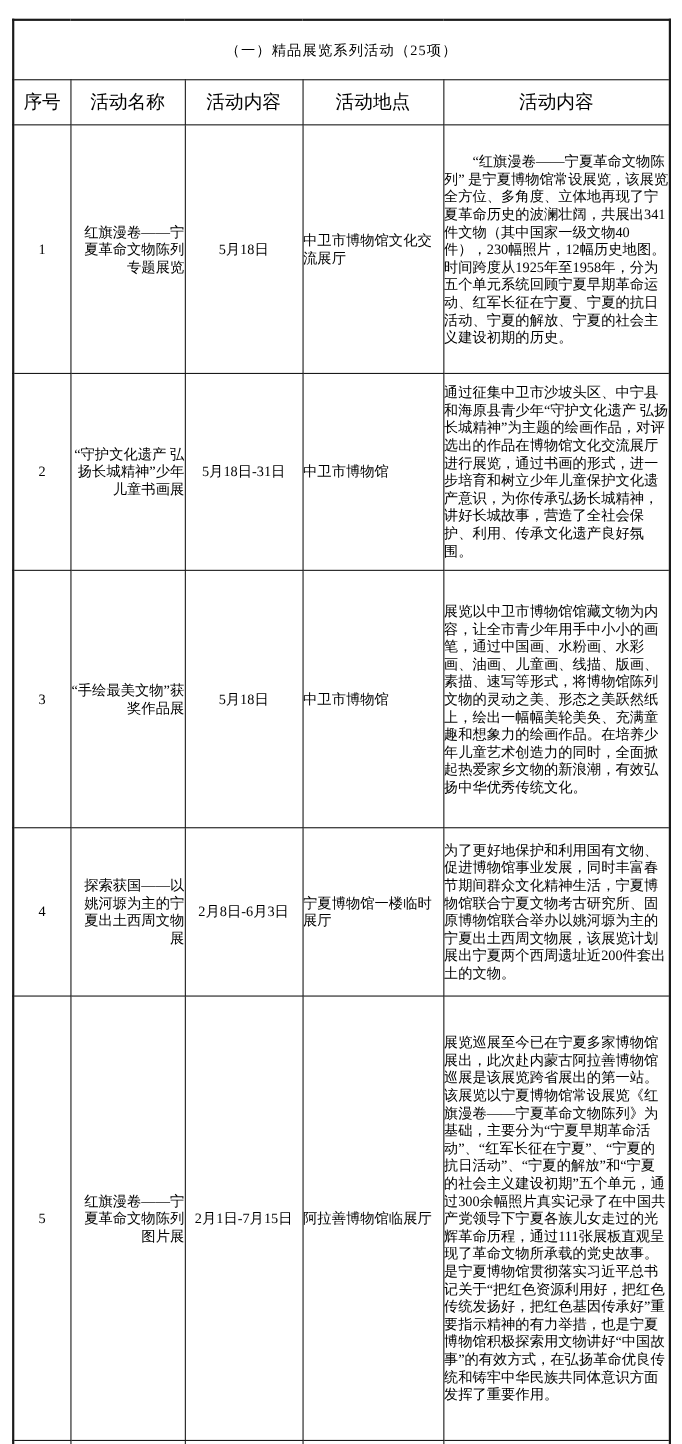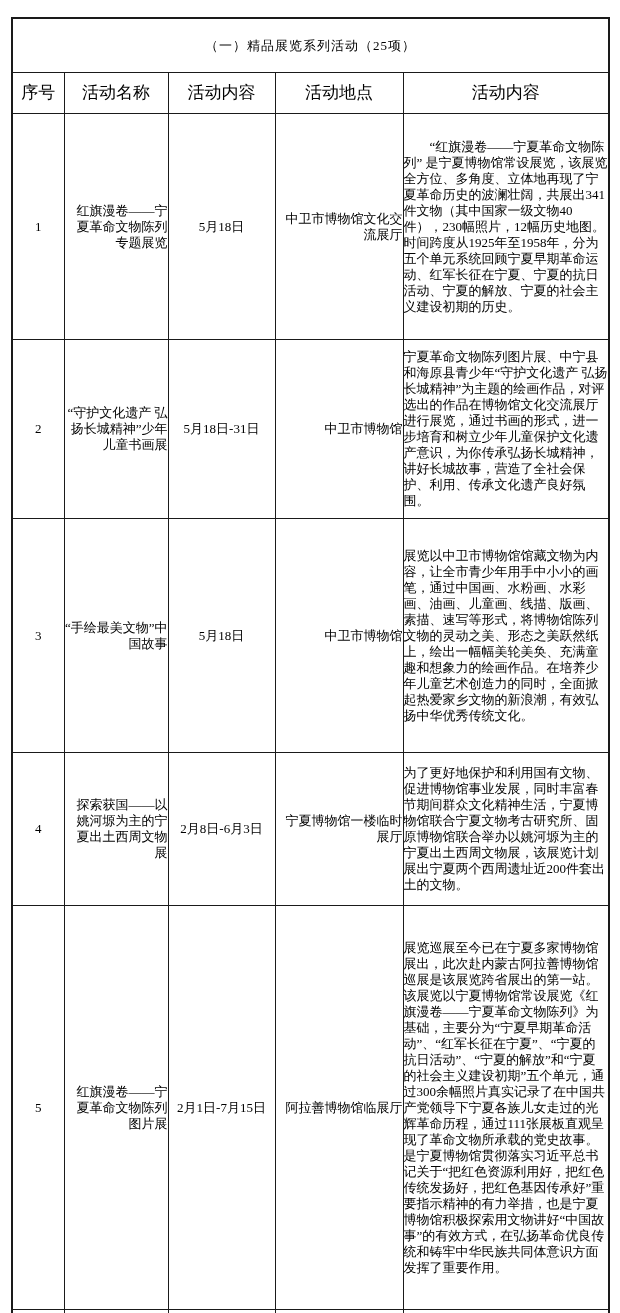--- a/index.html
+++ b/index.html
@@ -56,21 +56,21 @@
     text-align: right;
     padding: 0 9px;
     line-height: 16px;
   }
   .cell-time {
     text-align: center;
     padding: 0 6px;
     font-family: Liberation Serif, serif;
   }
   .cell-place {
-    text-align: right;
+    text-align: left;
     padding: 0 8px;
     line-height: 16px;
     font-family: Liberation Serif, serif;
   }
   .cell-content {
     text-align: left;
     padding: 2px 5px 2px 8px;
     font-size: 13px;
     line-height: 15.5px;
   }
@@ -108,26 +108,26 @@
         <td class="cell-time">5月18日</td>
         <td class="cell-place">中卫市博物馆文化交流展厅</td>
         <td class="cell-content indent">“红旗漫卷——宁夏革命文物陈列” 是宁夏博物馆常设展览，该展览全方位、多角度、立体地再现了宁夏革命历史的波澜壮阔，共展出341件文物（其中国家一级文物40件），230幅照片，12幅历史地图。时间跨度从1925年至1958年，分为五个单元系统回顾宁夏早期革命运动、红军长征在宁夏、宁夏的抗日活动、宁夏的解放、宁夏的社会主义建设初期的历史。</td>
       </tr>
 
       <tr style="height:179px">
         <td class="cell-no">2</td>
         <td class="cell-name">“守护文化遗产 弘扬长城精神”少年儿童书画展</td>
         <td class="cell-time">5月18日-31日</td>
         <td class="cell-place">中卫市博物馆</td>
-        <td class="cell-content">宁夏革命文物陈列图片展、中宁县和海原县青少年“守护文化遗产 弘扬长城精神”为主题的绘画作品，对评选出的作品在博物馆文化交流展厅进行展览，通过书画的形式，进一步培育和树立少年儿童保护文化遗产意识，为你传承弘扬长城精神，讲好长城故事，营造了全社会保护、利用、传承文化遗产良好氛围。</td>
+        <td class="cell-content">通过征集中卫市沙坡头区、中宁县和海原县青少年“守护文化遗产 弘扬长城精神”为主题的绘画作品，对评选出的作品在博物馆文化交流展厅进行展览，通过书画的形式，进一步培育和树立少年儿童保护文化遗产意识，为你传承弘扬长城精神，讲好长城故事，营造了全社会保护、利用、传承文化遗产良好氛围。</td>
       </tr>
 
       <tr style="height:234px">
         <td class="cell-no">3</td>
-        <td class="cell-name">“手绘最美文物”中国故事</td>
+        <td class="cell-name">“手绘最美文物”获奖作品展</td>
         <td class="cell-time">5月18日</td>
         <td class="cell-place">中卫市博物馆</td>
         <td class="cell-content">展览以中卫市博物馆馆藏文物为内容，让全市青少年用手中小小的画笔，通过中国画、水粉画、水彩画、油画、儿童画、线描、版画、素描、速写等形式，将博物馆陈列文物的灵动之美、形态之美跃然纸上，绘出一幅幅美轮美奂、充满童趣和想象力的绘画作品。在培养少年儿童艺术创造力的同时，全面掀起热爱家乡文物的新浪潮，有效弘扬中华优秀传统文化。</td>
       </tr>
 
       <tr style="height:153px">
         <td class="cell-no">4</td>
         <td class="cell-name">探索获国——以姚河塬为主的宁夏出土西周文物展</td>
         <td class="cell-time">2月8日-6月3日</td>
         <td class="cell-place">宁夏博物馆一楼临时展厅</td>

